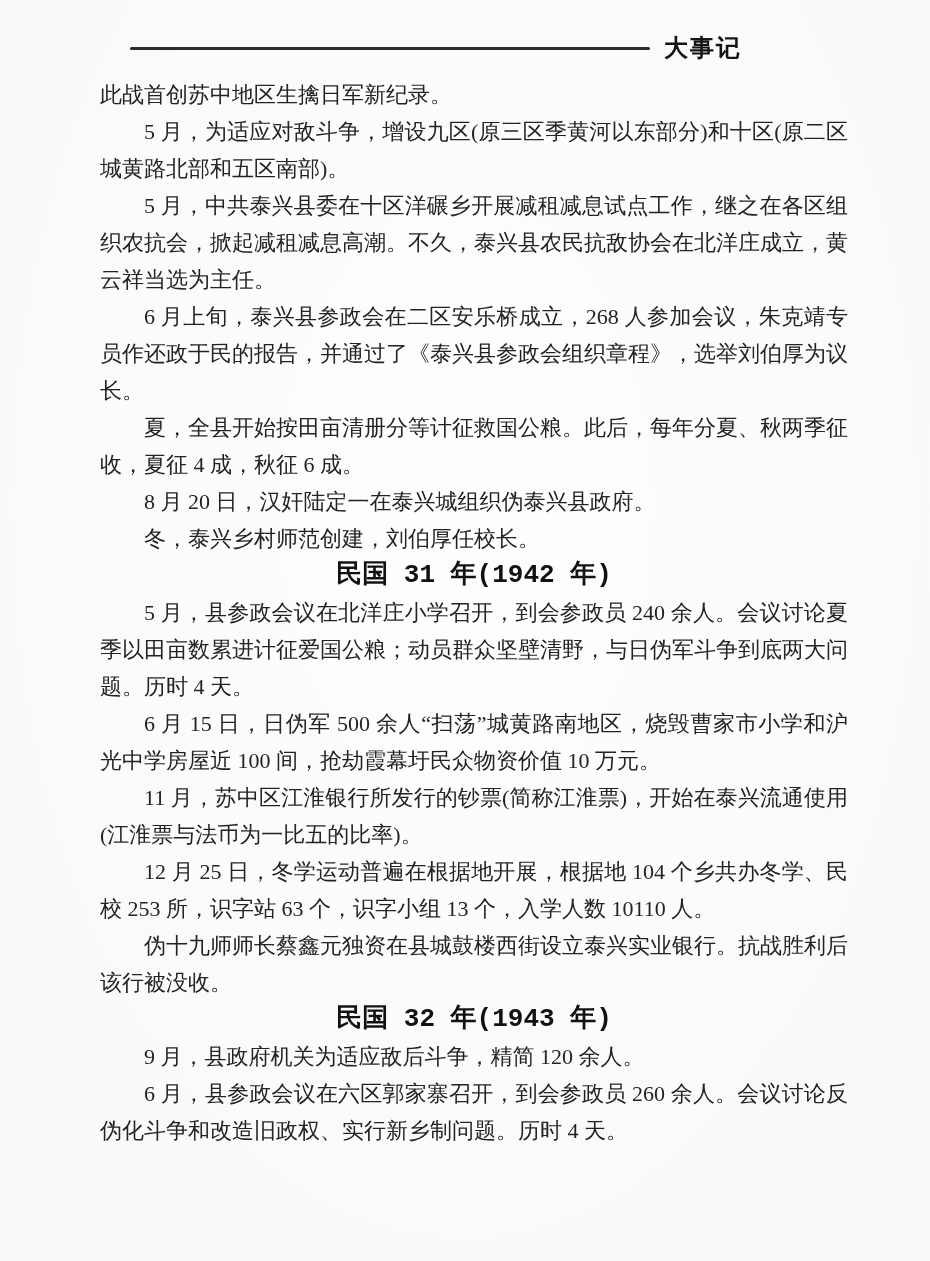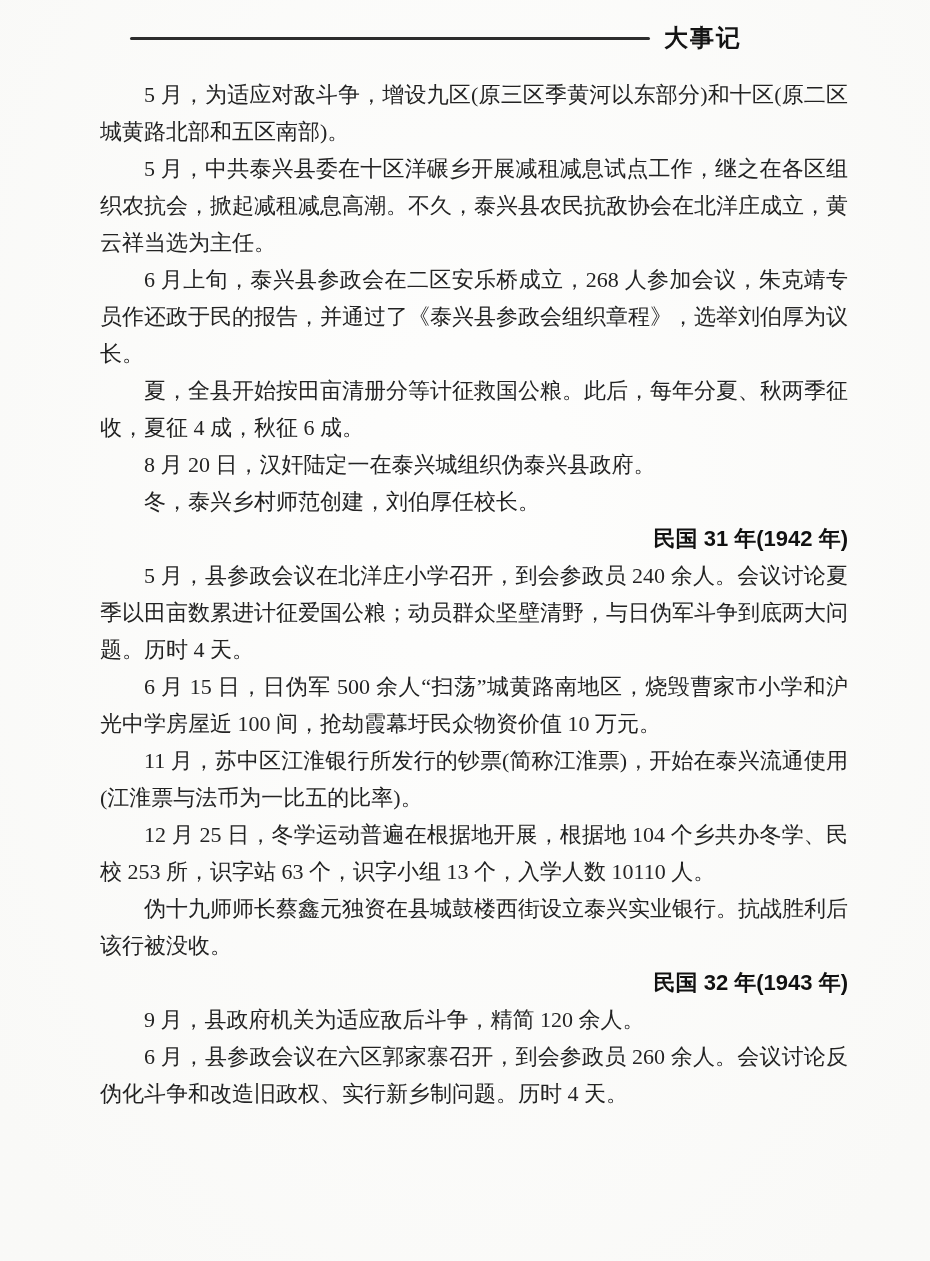--- a/index.html
+++ b/index.html
@@ -18,21 +18,21 @@
   .page {
     position: absolute;
     inset: 0;
     background:
       radial-gradient(ellipse at 50% 40%, rgba(255,255,255,0.6), rgba(0,0,0,0.012) 90%),
       #fcfcfa;
   }
   
   .running-head {
     position: absolute;
-    top: 24px;
+    top: 34px;
     left: 130px;
     width: 612px;
     height: 28px;
     display: flex;
     align-items: center;
   }
   .head-rule {
     flex: 1;
     height: 3px;
     background: #2d2d2d;
@@ -61,39 +61,40 @@
     text-align: justify;
     text-indent: 2em;
     color: #232323;
     word-break: normal;
   }
   .para.continuation {
     text-indent: 0;
   }
   .para.heading {
     text-indent: 0;
-    text-align: right;
-    font-family: Liberation Sans, sans-serif;
+    text-align: center;
+    font-family: Liberation Mono, monospace;
     font-weight: 700;
-    font-size: 22px;
+    font-size: 26px;
     color: #111;
   }
 </style>
 </head>
 <body>
 
 <div class="page">
 
   <div class="running-head">
     <div class="head-rule"></div>
     <div class="head-title">大事记</div>
   </div>
 
   <div class="content">
 
+  <p class="para continuation">此战首创苏中地区生擒日军新纪录。</p>
       <p class="para body">5 月，为适应对敌斗争，增设九区(原三区季黄河以东部分)和十区(原二区城黄路北部和五区南部)。</p>
       <p class="para body">5 月，中共泰兴县委在十区洋碾乡开展减租减息试点工作，继之在各区组织农抗会，掀起减租减息高潮。不久，泰兴县农民抗敌协会在北洋庄成立，黄云祥当选为主任。</p>
       <p class="para body">6 月上旬，泰兴县参政会在二区安乐桥成立，268 人参加会议，朱克靖专员作还政于民的报告，并通过了《泰兴县参政会组织章程》，选举刘伯厚为议长。</p>
       <p class="para body">夏，全县开始按田亩清册分等计征救国公粮。此后，每年分夏、秋两季征收，夏征 4 成，秋征 6 成。</p>
       <p class="para body">8 月 20 日，汉奸陆定一在泰兴城组织伪泰兴县政府。</p>
       <p class="para body">冬，泰兴乡村师范创建，刘伯厚任校长。</p>
       <p class="para heading">民国 31 年(1942 年)</p>
       <p class="para body">5 月，县参政会议在北洋庄小学召开，到会参政员 240 余人。会议讨论夏季以田亩数累进计征爱国公粮；动员群众坚壁清野，与日伪军斗争到底两大问题。历时 4 天。</p>
       <p class="para body">6 月 15 日，日伪军 500 余人“扫荡”城黄路南地区，烧毁曹家市小学和沪光中学房屋近 100 间，抢劫霞幕圩民众物资价值 10 万元。</p>
       <p class="para body">11 月，苏中区江淮银行所发行的钞票(简称江淮票)，开始在泰兴流通使用(江淮票与法币为一比五的比率)。</p>

